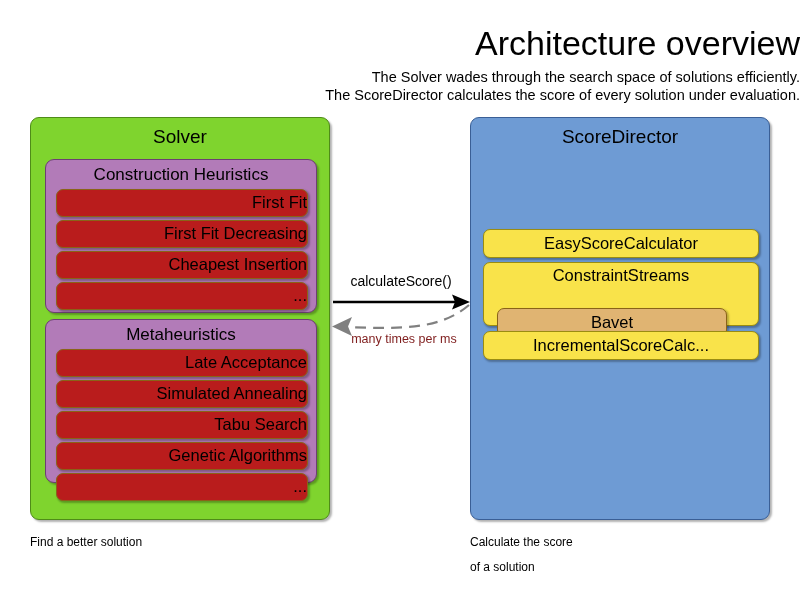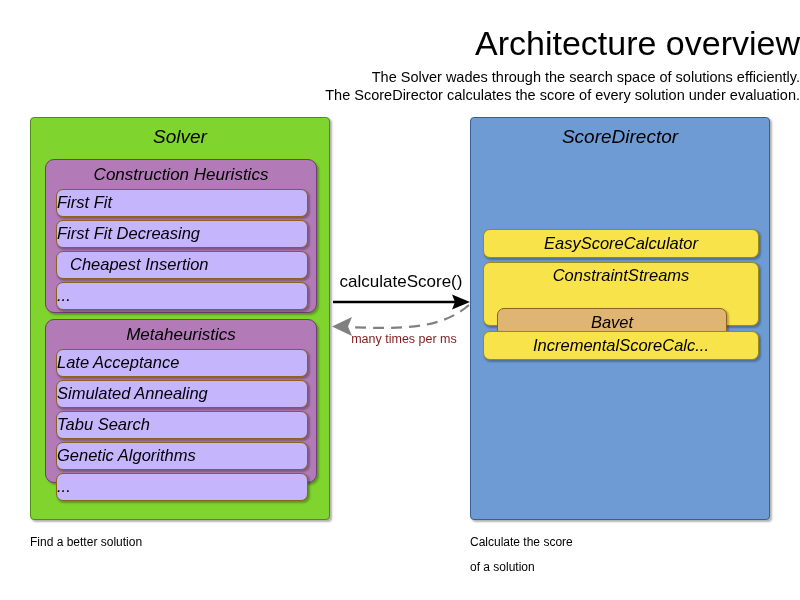--- a/index.html
+++ b/index.html
@@ -33,24 +33,23 @@
   #subtitle-1, #subtitle-2 {
     font-size: 14.5px;
     line-height: 18px;
     font-weight: 400;
   }
   #subtitle-1 { margin-top: 4px; }
 
   
   .panel {
     position: absolute;
-    border-radius: 4px;
+    border-radius: 9px;
     box-sizing: border-box;
     box-shadow: 2px 2px 2px rgba(0,0,0,0.30);
-    font-style: italic;
   }
   #solver-panel {
     left: 30px;
     top: 117px;
     width: 300px;
     height: 403px;
     background: #7FD42E;
     border: 1.5px solid #4f8c18;
   }
   #scoredirector-panel {
@@ -101,25 +100,25 @@
     font-size: 17px;
     line-height: 23px;
   }
 
   
   .item-orange {
     position: absolute;
     left: 10px;
     width: 252px;
     height: 28px;
-    background: #c4b5fd;
+    background: #b91c1c;
     border: 1.5px solid #8a6318;
     border-radius: 7px;
     box-sizing: border-box;
-    text-align: left;
+    text-align: right;
     font-size: 16.5px;
     line-height: 25px;
     box-shadow: 1.5px 1.5px 2px rgba(0,0,0,0.28);
   }
 
   
   .item-yellow {
     position: absolute;
     left: 12px;
     width: 276px;
@@ -170,21 +169,21 @@
     width: 800px;
     height: 600px;
     pointer-events: none;
   }
   #label-calculate {
     position: absolute;
     left: 330px;
     top: 272px;
     width: 142px;
     text-align: center;
-    font-size: 17px;
+    font-size: 14px;
     line-height: 19px;
   }
   #label-many {
     position: absolute;
     left: 336px;
     top: 331px;
     width: 136px;
     text-align: center;
     font-size: 12.5px;
     line-height: 16px;

